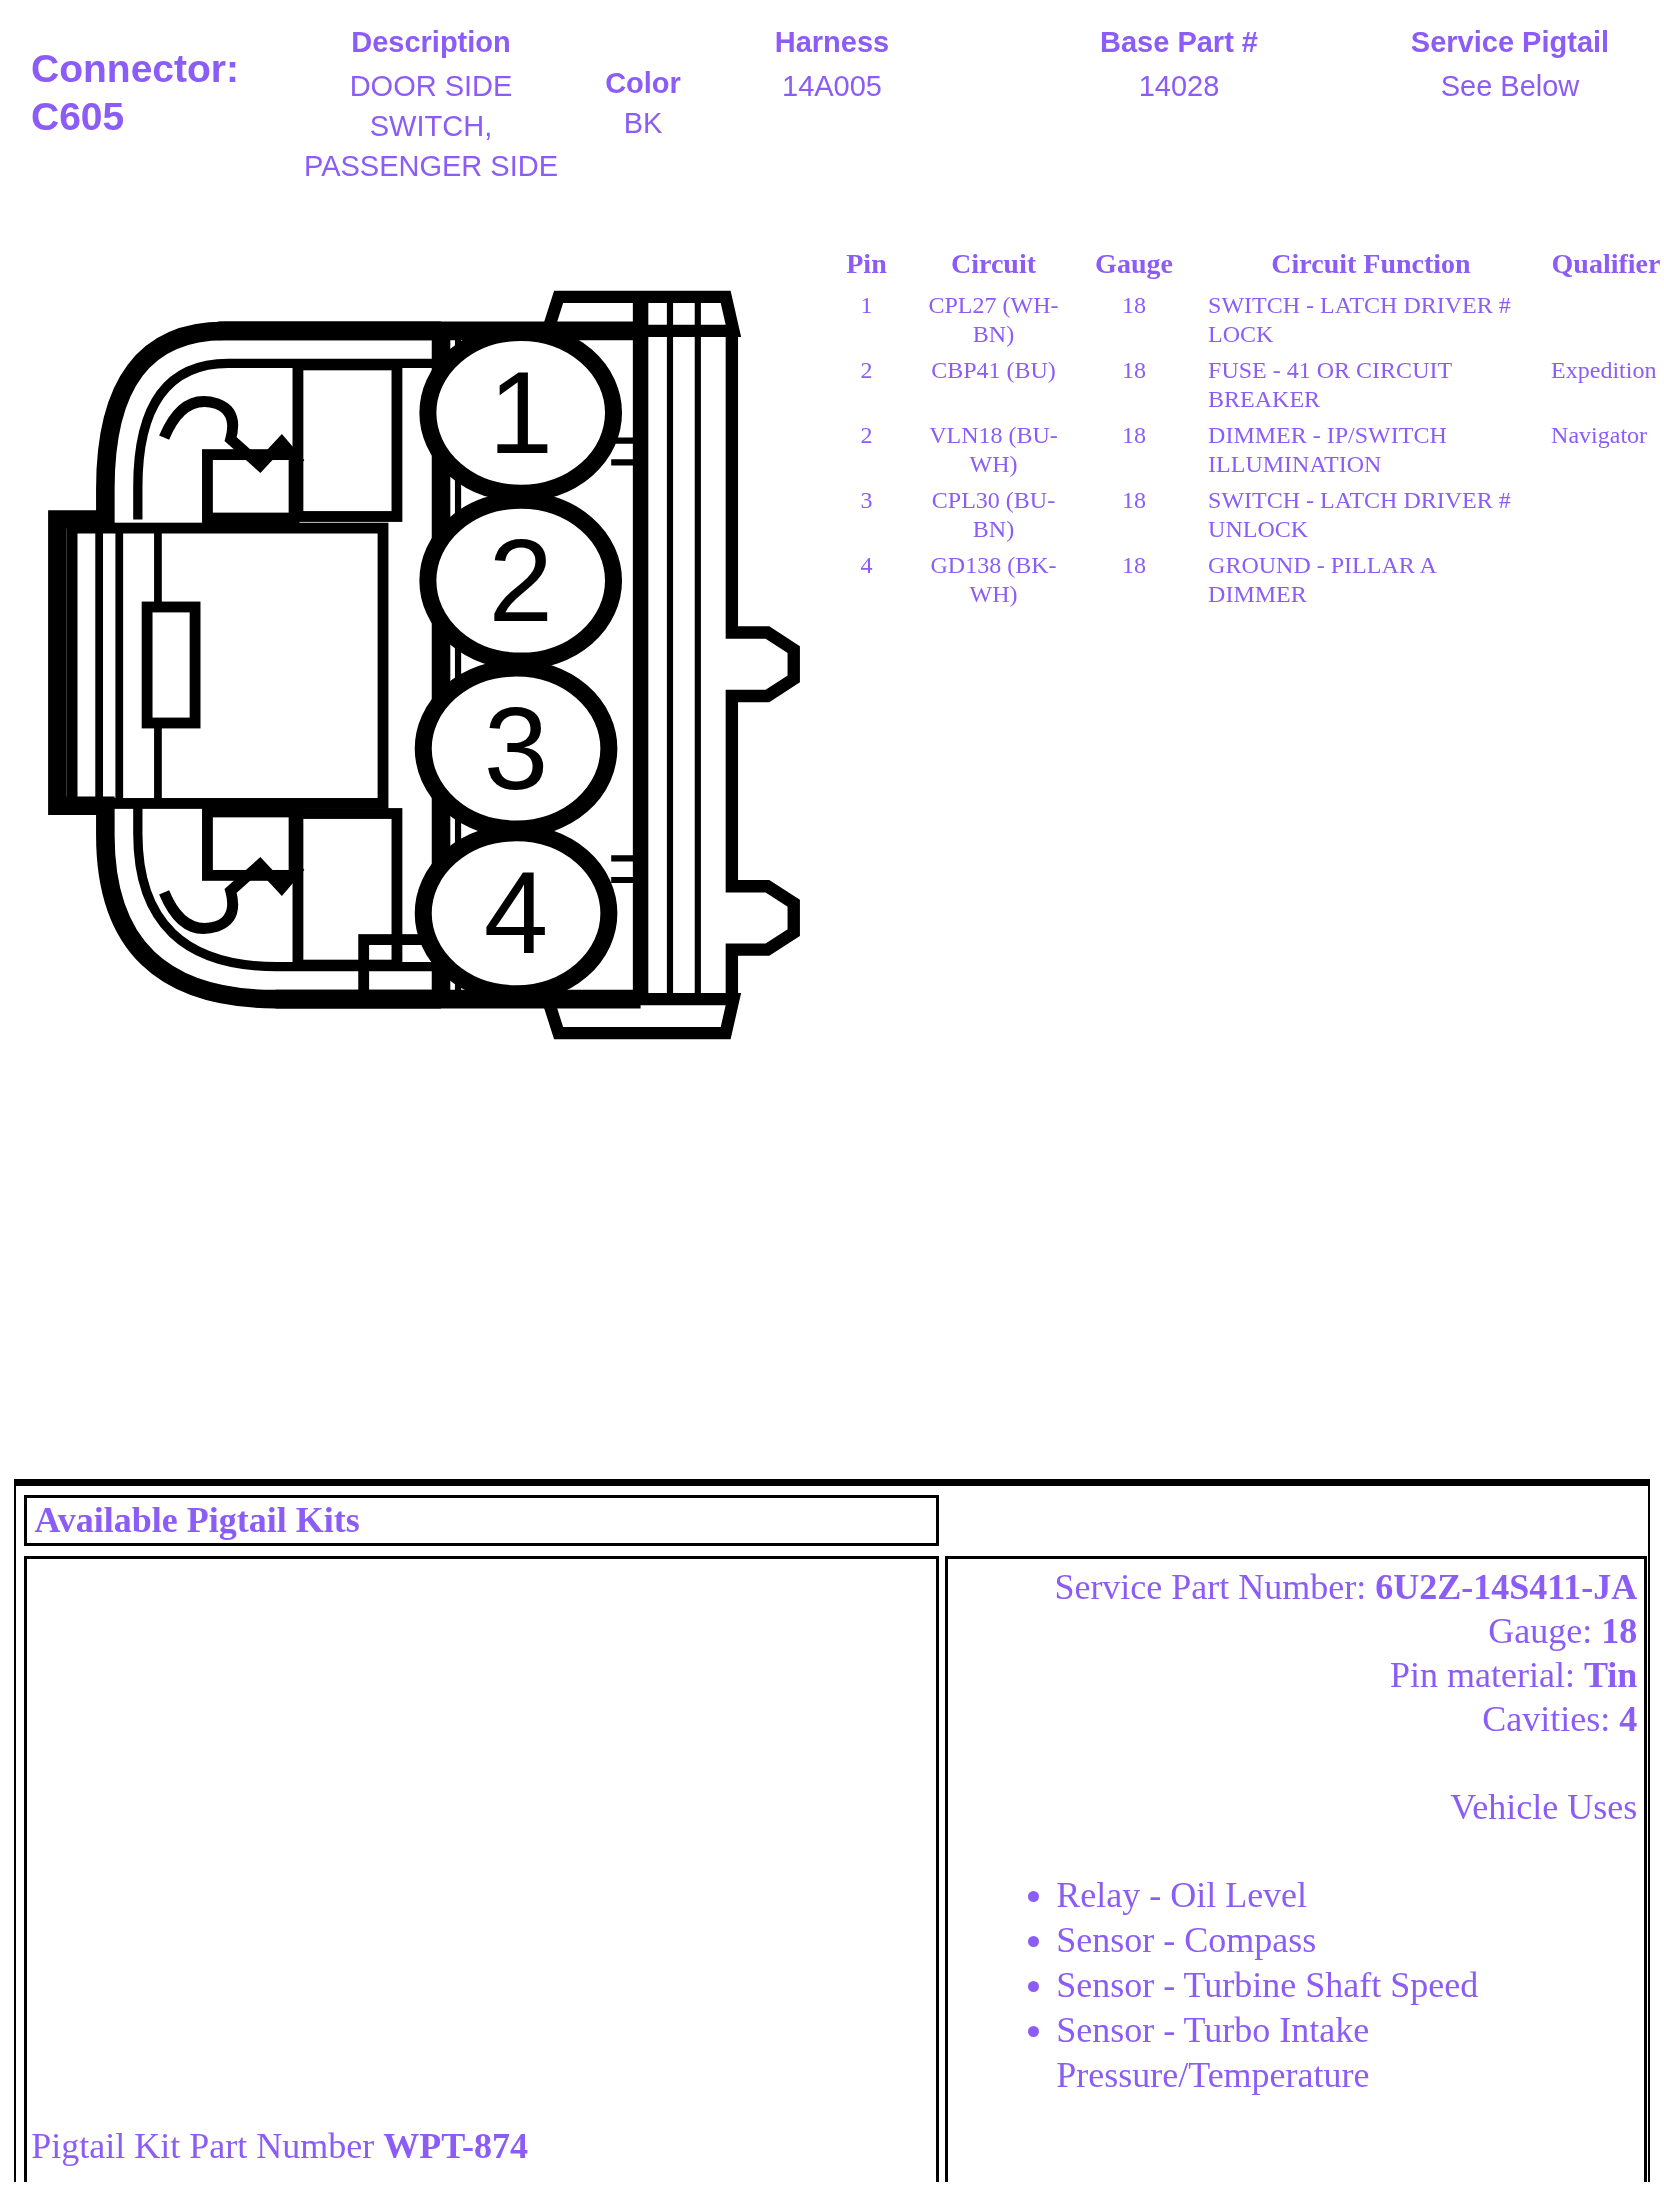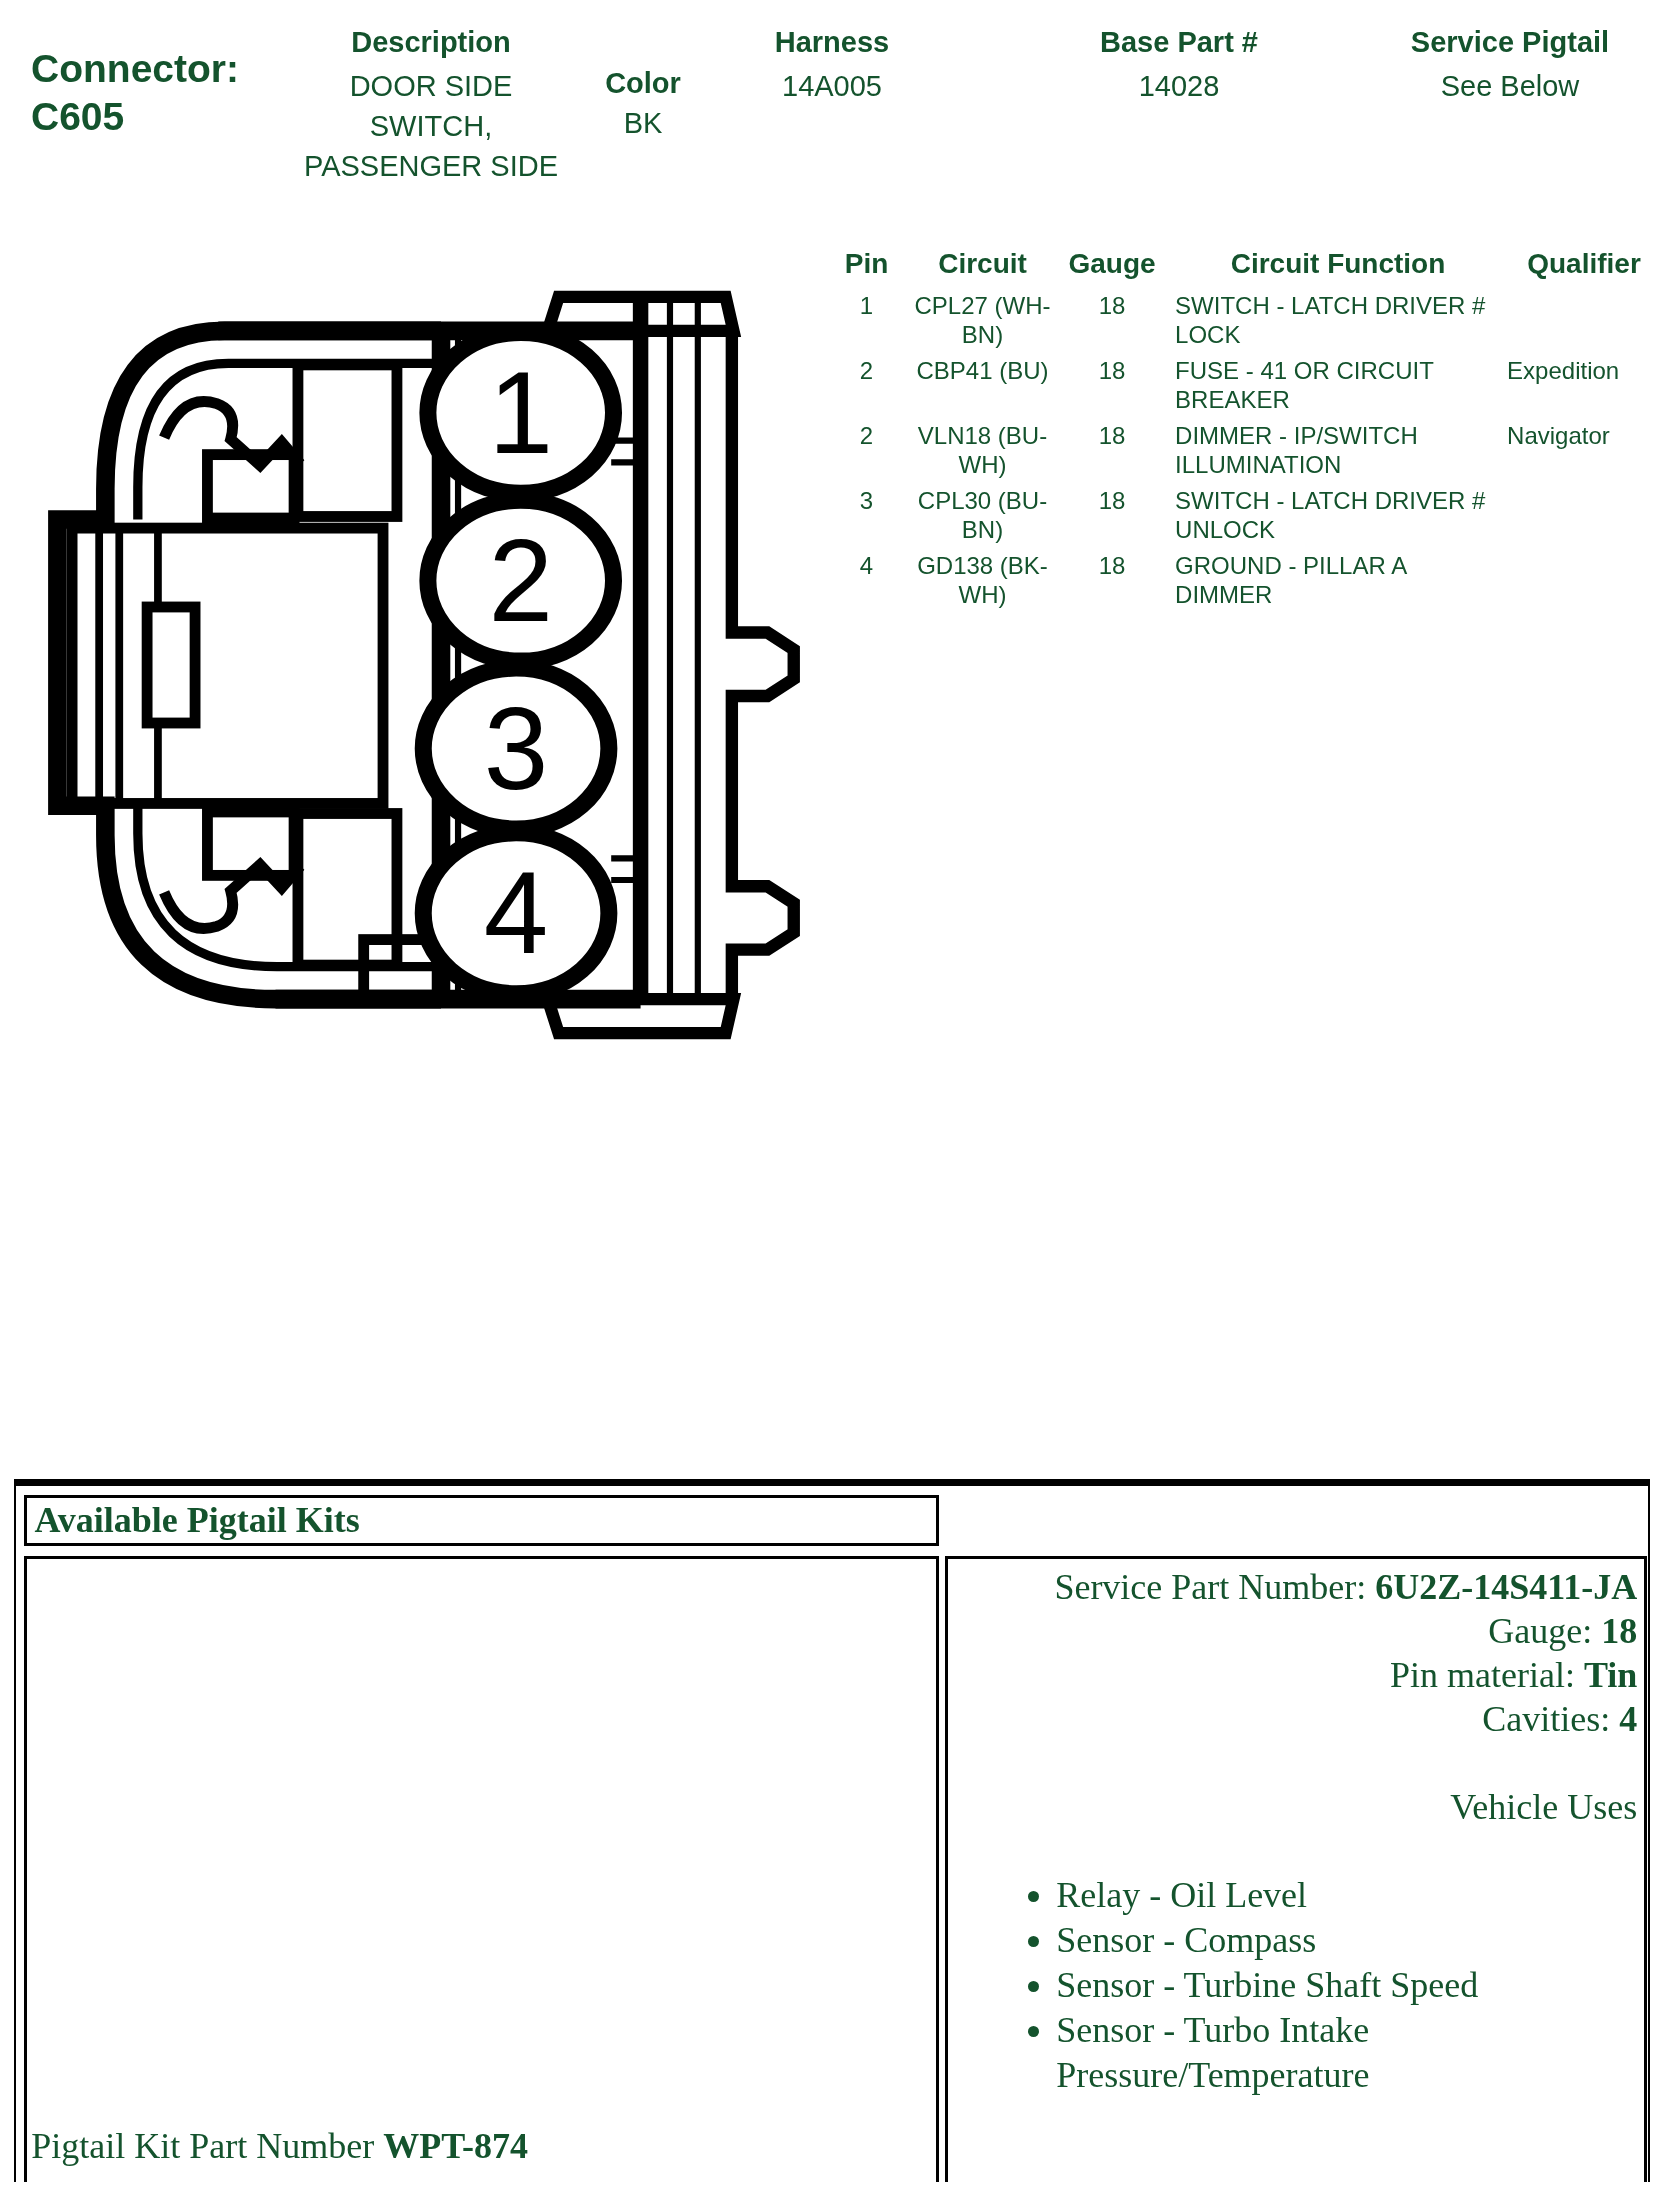--- a/index.html
+++ b/index.html
@@ -1,32 +1,32 @@
 <!DOCTYPE html>
 <html style="font-size:12.4px"><head>
 <meta charset="utf-8">
 <style>
   html,body{margin:0;padding:0;background:#fff;}
-  .page{position:relative;width:1664px;height:2205px;background:#fff;color:#14532d;
+  .page{position:relative;width:1664px;height:2205px;background:#fff;color:#8b5cf6;
         font-family:"Liberation Sans",sans-serif;overflow:hidden;}
   
   .conn-title{position:absolute;left:31px;top:45px;font-size:39px;font-weight:bold;line-height:48px;}
   .hcol{position:absolute;transform:translateX(-50%);text-align:center;white-space:nowrap;}
   .hcol .hlabel{font-size:29px;font-weight:bold;line-height:40px;}
   .hcol .hval{font-size:29px;line-height:40px;}
   .col-desc{left:431px;top:21.7px;}
   .col-color{left:643px;top:63px;}
   .col-harness{left:832px;top:21.7px;text-align:center;}
   .col-base{left:1179px;top:21.7px;}
   .col-pigtail{left:1493px;top:21.7px;margin-left:17px;}
   .col-desc .hval{margin-top:3.9px;}
   .col-harness .hval,.col-base .hval,.col-pigtail .hval{margin-top:3.9px;}
   
   .pin-table{position:absolute;left:820px;top:246px;width:844px;}
-  .prow{display:grid;grid-template-columns:93px 139px 120px 332px 1fr;column-gap:0;}
+  .prow{display:grid;grid-template-columns:93px 139px 120px 332px 1fr;column-gap:11px;font-family:Liberation Serif, serif;}
   .pin-table .head{font-size:28px;font-weight:bold;line-height:36px;}
   .pin-table .head > div{text-align:center;}
   .body-rows{margin-top:9.3px;}
   .body-rows .prow{margin-bottom:7px;font-size:24px;line-height:29px;}
   .c-pin,.c-circuit,.c-gauge{text-align:center;}
   .c-func,.c-qual{text-align:left;padding-left:3.1px;}
   
   .diagram{position:absolute;left:31px;top:286px;width:851px;height:758px;}
   .diagram text{font-family:"Liberation Sans",sans-serif;font-size:150px;fill:#000;stroke:none;}
   

